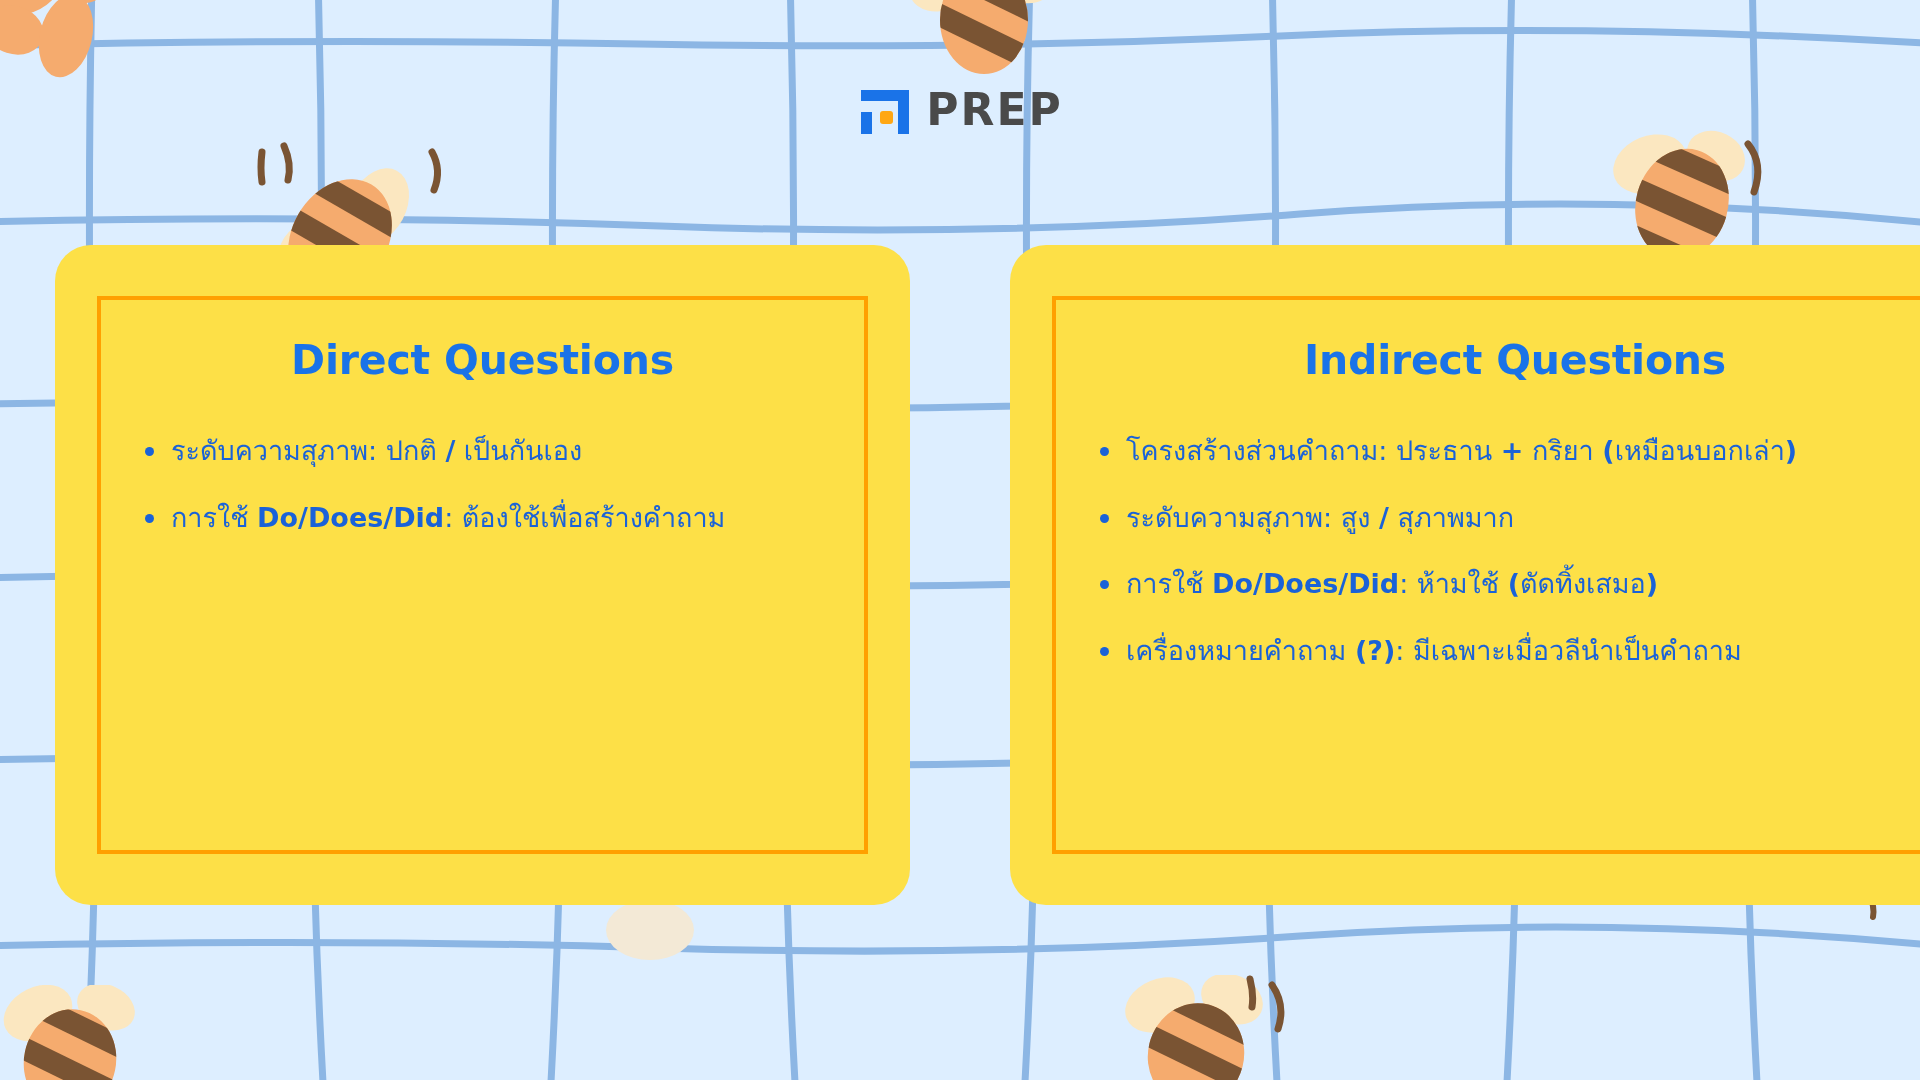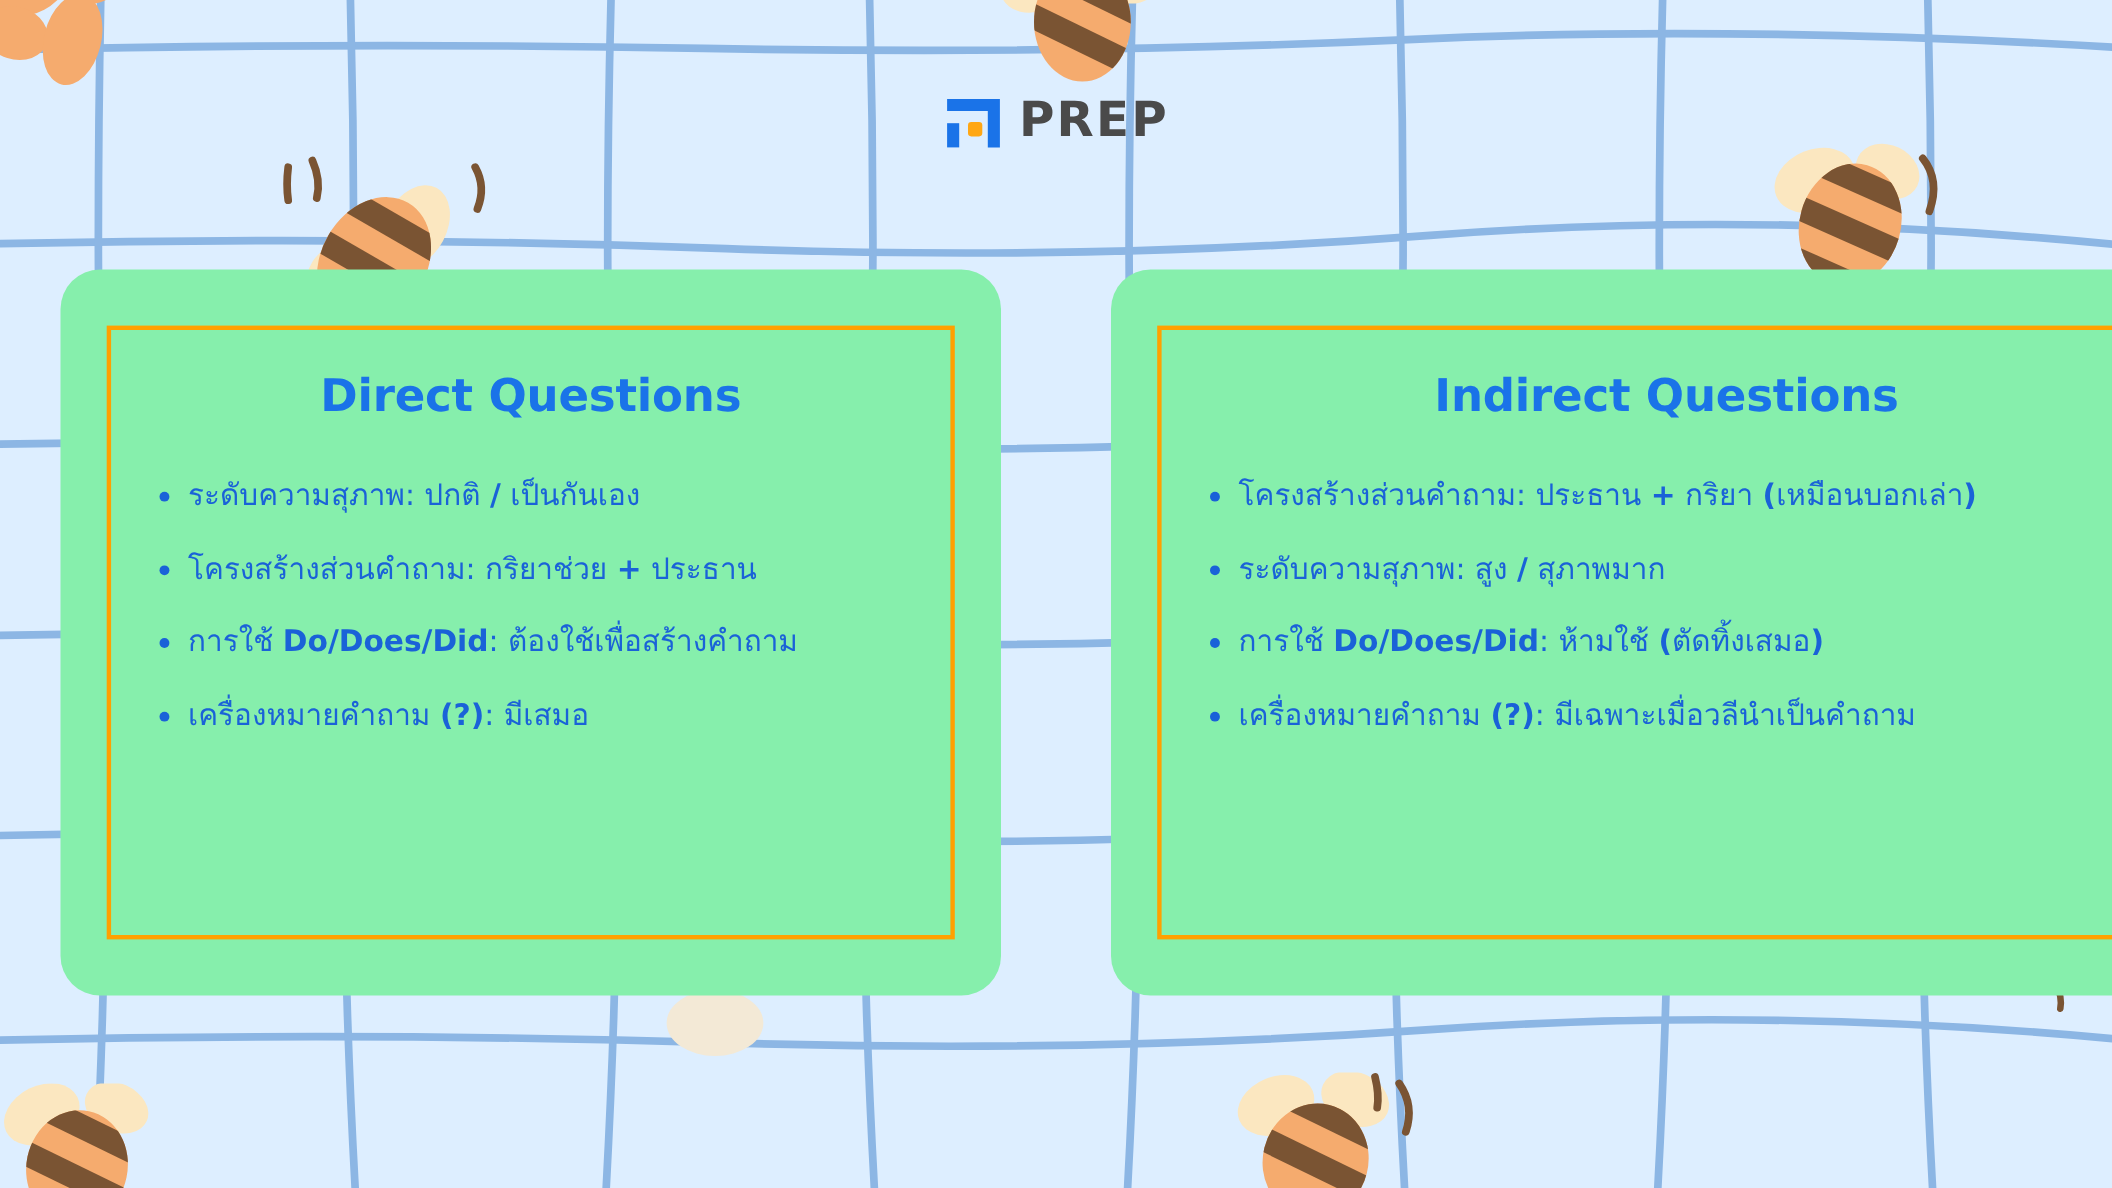--- a/index.html
+++ b/index.html
@@ -55,21 +55,21 @@
     letter-spacing: 2px;
     color: #4a4a4a;
     line-height: 1;
   }
 
   
   .card {
     position: absolute;
     top: 245px;
     height: 660px;
-    background: #86efac;
+    background: #fde047;
     border-radius: 36px;
     box-sizing: border-box;
   }
   #card-direct   { left: 55px;  width: 855px; }
   #card-indirect { left: 1010px; width: 1010px; }
 
   .card-inner {
     position: absolute;
     left: 42px;
     right: 42px;
@@ -286,29 +286,21 @@
   <div class="card" id="card-direct">
     <div class="card-inner">
       <h2 class="card-title">Direct Questions</h2>
       <ul class="card-list">
         <li>
           <span class="bullet"></span>
           <span>ระดับความสุภาพ:</span><span> ปกติ </span><b>/</b><span> เป็นกันเอง</span>
         </li>
         <li>
           <span class="bullet"></span>
-          <span>โครงสร้างส่วนคำถาม:</span><span> กริยาช่วย </span><b>+</b><span> ประธาน</span>
-        </li>
-        <li>
-          <span class="bullet"></span>
           <span>การใช้ </span><b>Do/Does/Did</b><span>:</span><span> ต้องใช้เพื่อสร้างคำถาม</span>
-        </li>
-        <li>
-          <span class="bullet"></span>
-          <span>เครื่องหมายคำถาม </span><b>(?)</b><span>:</span><span> มีเสมอ</span>
         </li>
       </ul>
     </div>
   </div>
 
   <div class="card" id="card-indirect">
     <div class="card-inner">
       <h2 class="card-title">Indirect Questions</h2>
       <ul class="card-list">
         <li>

